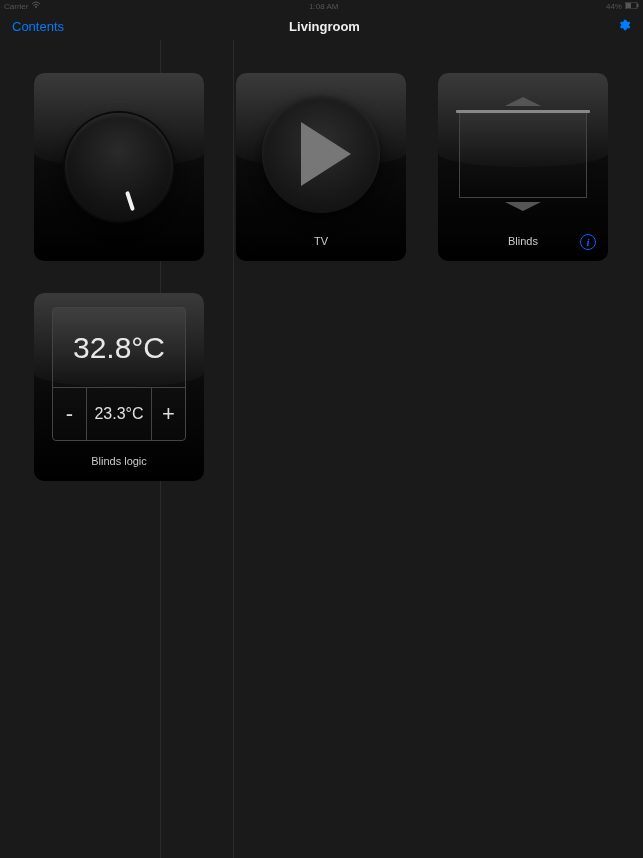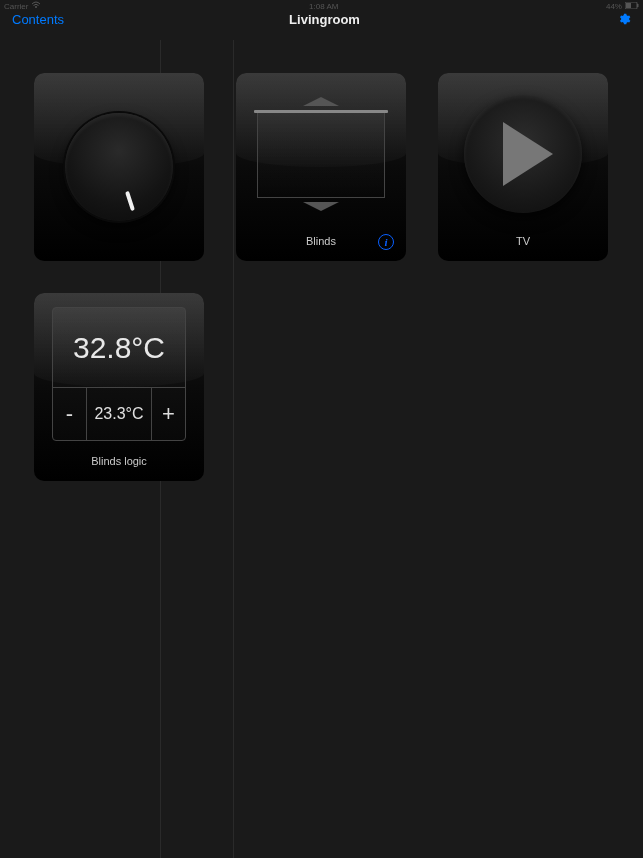--- a/index.html
+++ b/index.html
@@ -18,20 +18,21 @@
       justify-content: space-between;
       align-items: center;
       padding: 0 4px;
       font-size: 8px;
       color: #555;
     }
     .status-left, .status-right { display: flex; align-items: center; gap: 3px; }
     .nav-bar {
       height: 28px;
       display: flex;
+      align-items: center;
       justify-content: space-between;
       padding: 0 12px;
       position: relative;
       gap: 23px;
     }
     .nav-left {
       color: #007aff;
       font-size: 13px;
     }
     .nav-title {
@@ -268,41 +269,41 @@
   <div class="tile">
     <div class="tile-body">
       <div class="dial">
         <div class="needle"></div>
       </div>
     </div>
   </div>
 
   <div class="tile">
     <div class="tile-body">
+      <div class="play-circle">
+        <div class="play-triangle"></div>
+      </div>
+    </div>
+    <div class="tile-label">TV</div>
+  </div>
+
+  <div class="tile">
+    <div class="tile-body">
       <div class="blinds-frame">
         <div class="b-arrow-up"></div>
         <div class="b-window">
           <div class="b-bar"></div>
         </div>
         <div class="b-arrow-down"></div>
       </div>
     </div>
     <div class="tile-label">Blinds</div>
     <div class="info-icon">
       <span>i</span>
     </div>
-  </div>
-
-  <div class="tile">
-    <div class="tile-body">
-      <div class="play-circle">
-        <div class="play-triangle"></div>
-      </div>
-    </div>
-    <div class="tile-label">TV</div>
   </div>
 
   <div class="tile">
     <div class="tile-body">
       <div class="heat-panel">
         <div class="heat-current">32.8°C</div>
         <div class="heat-controls">
           <div class="heat-btn heat-minus">-</div>
           <div class="heat-target">23.3°C</div>
           <div class="heat-btn heat-plus">+</div>

